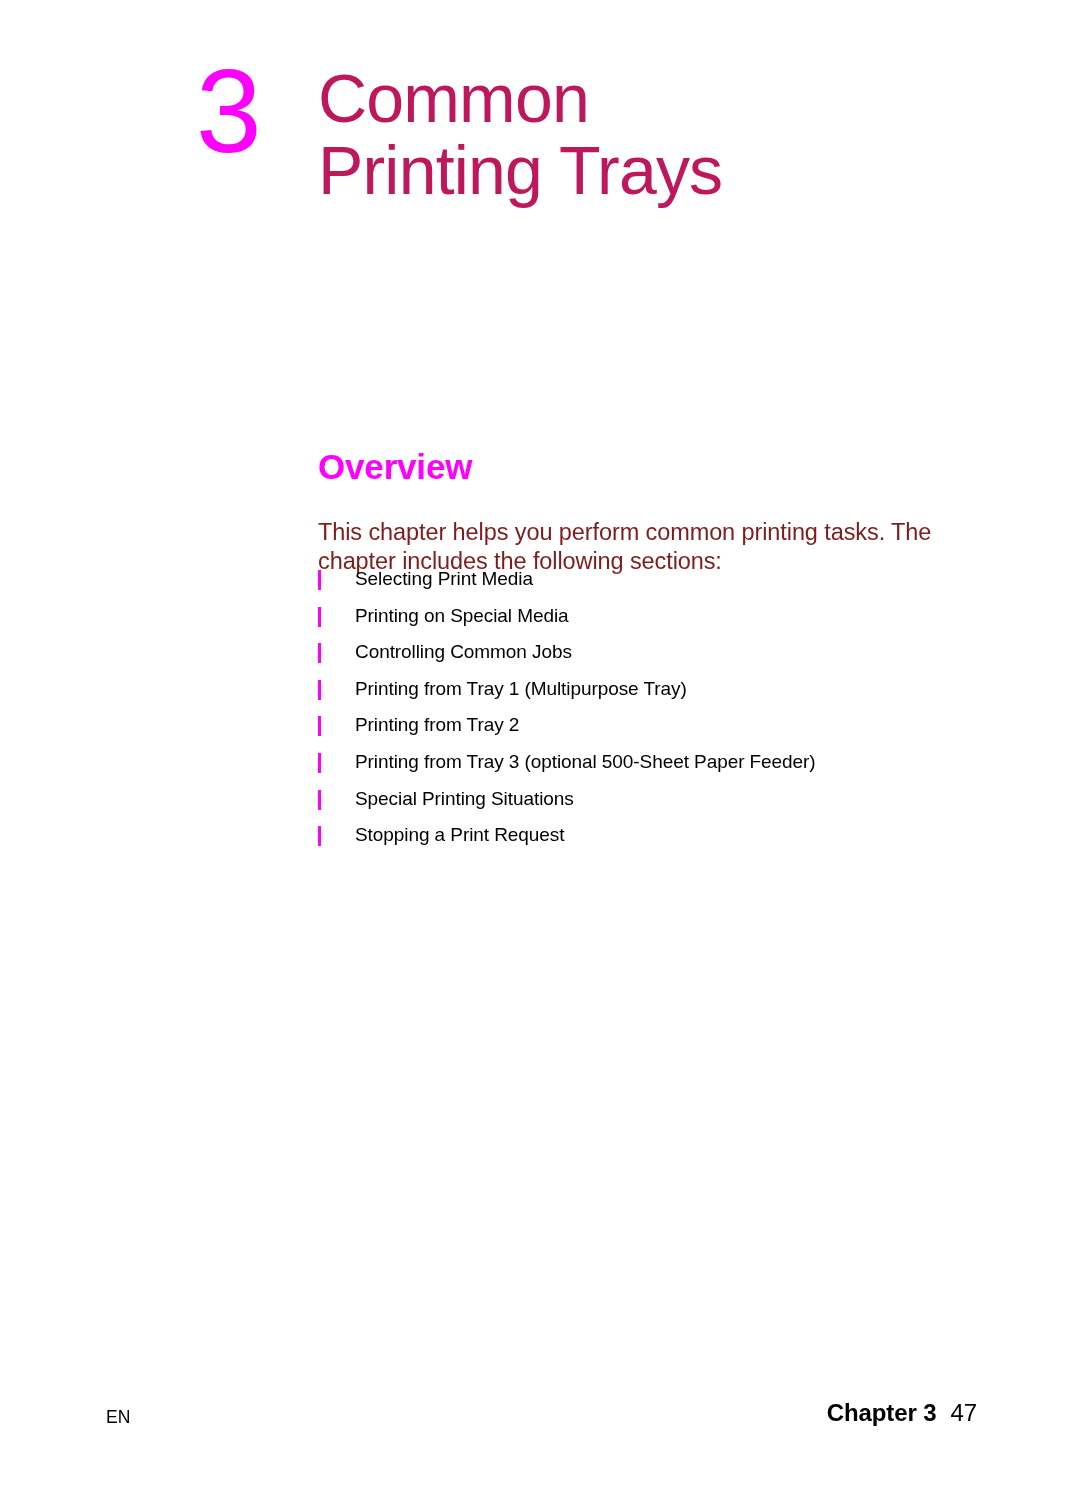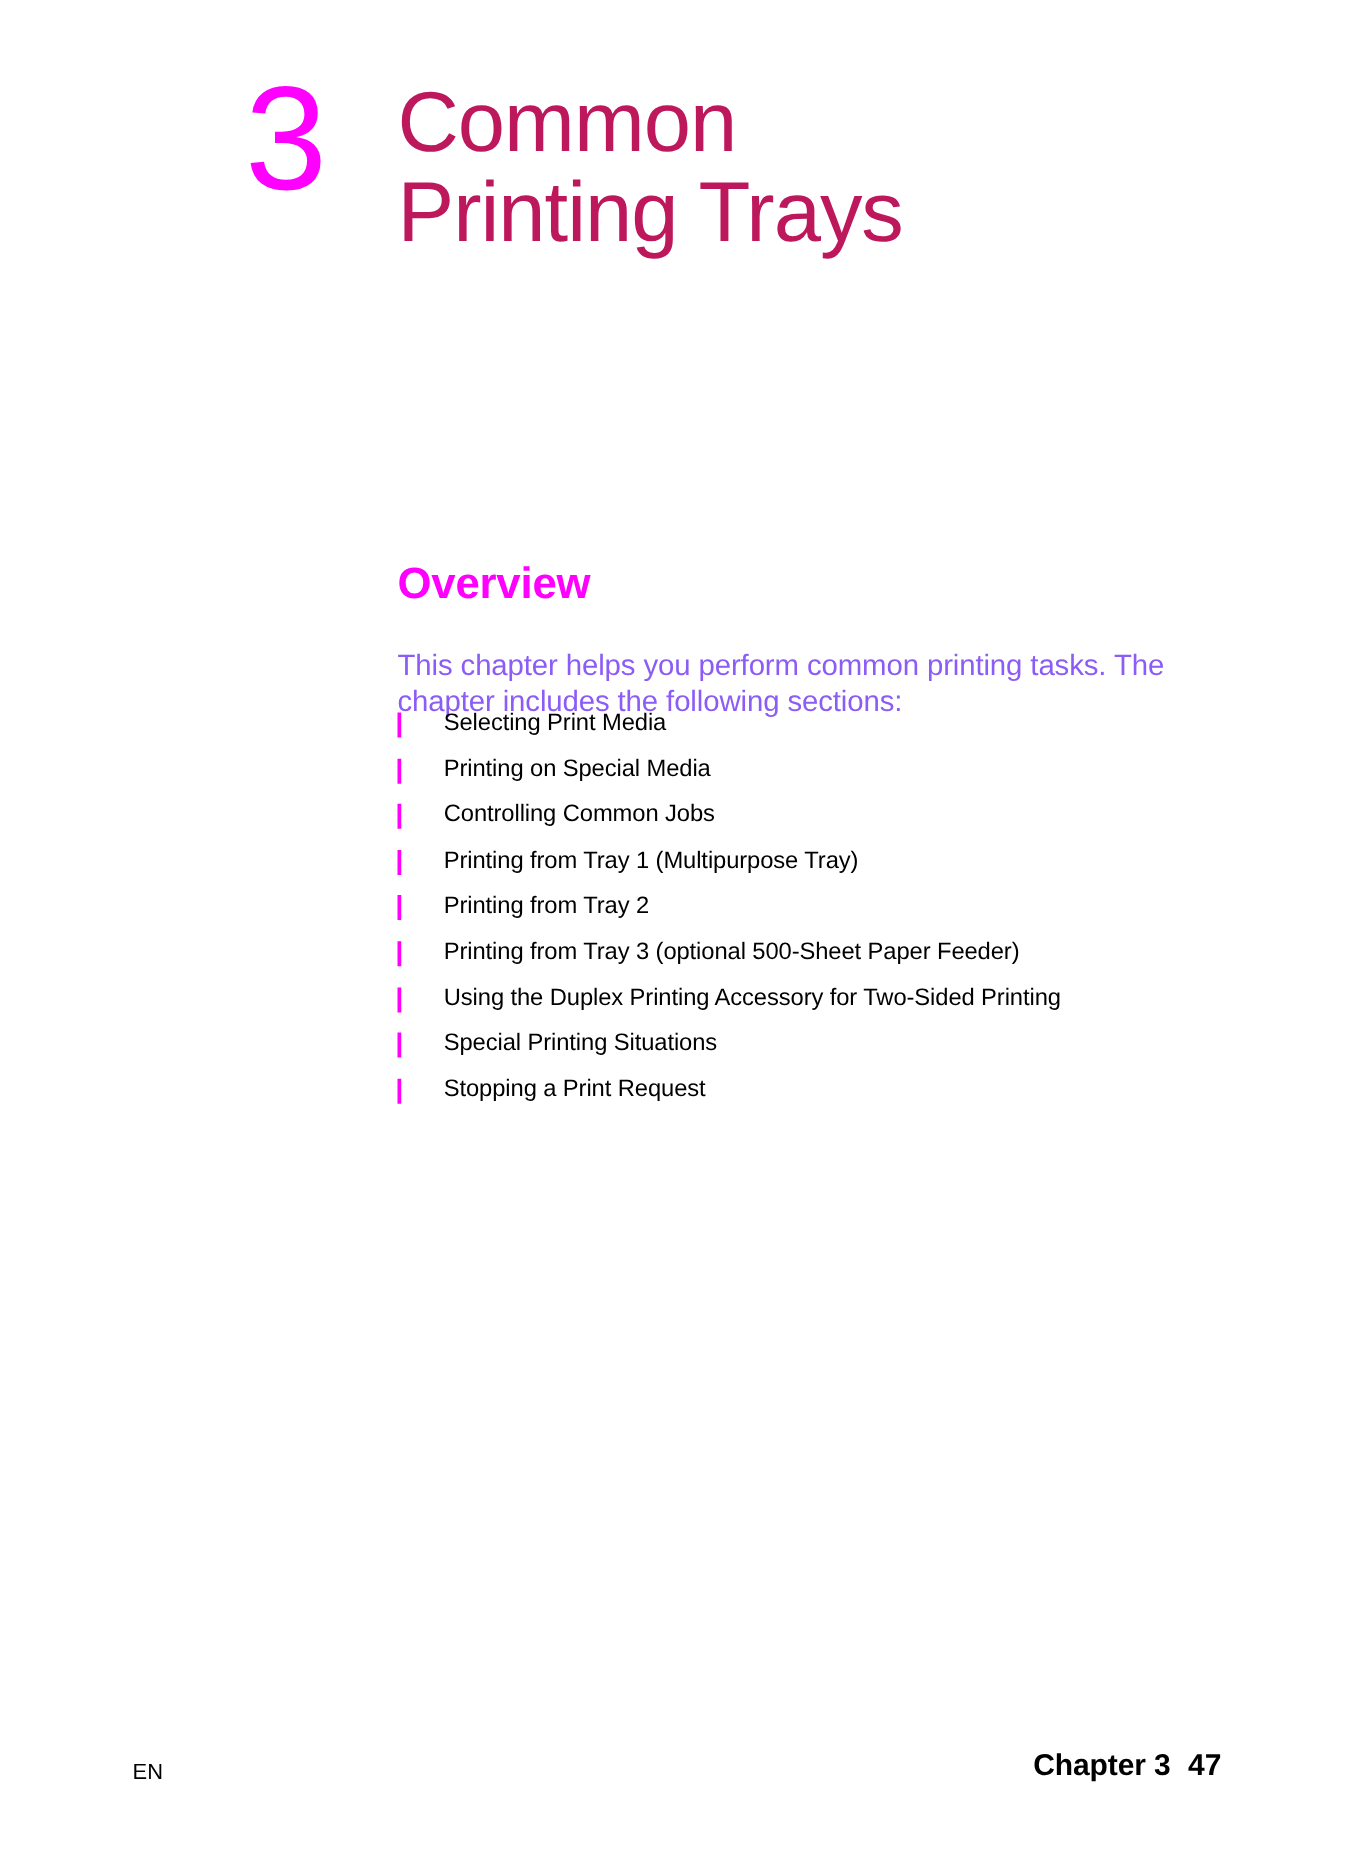--- a/index.html
+++ b/index.html
@@ -67,21 +67,21 @@
   }
 
   
   .intro {
     position: absolute;
     left: 318px;
     top: 494px;
     width: 672px;
     font-size: 23.5px;
     line-height: 29px;
-    color: #8b5cf6;
+    color: #7f1d1d;
     letter-spacing: -0.004em;
   }
   .intro .pline {
     display: block;
     white-space: nowrap;
   }
 
   
   .section-list {
     position: absolute;
@@ -138,21 +138,21 @@
     font-size: 24px;
     line-height: 30px;
     color: #000000;
     white-space: nowrap;
     letter-spacing: -0.004em;
   }
   .footer-chapter {
     font-weight: bold;
   }
   .footer-page {
-    font-weight: bold;
+    font-weight: normal;
     margin-left: 14px;
     text-align: right;
   }
 </style>
 </head>
 <body>
 
 <div class="page">
 
   <div class="chapter-head">
@@ -170,21 +170,20 @@
     <span class="pline">chapter includes the following sections:</span>
   </p>
 
   <ul class="section-list" id="section-list">
       <li><span class="bullet-mark"></span><span class="item-label">Selecting Print Media</span></li>
       <li><span class="bullet-mark"></span><span class="item-label">Printing on Special Media</span></li>
       <li><span class="bullet-mark"></span><span class="item-label">Controlling Common Jobs</span></li>
       <li><span class="bullet-mark"></span><span class="item-label">Printing from Tray 1 (Multipurpose Tray)</span></li>
       <li><span class="bullet-mark"></span><span class="item-label">Printing from Tray 2</span></li>
       <li><span class="bullet-mark"></span><span class="item-label">Printing from Tray 3 (optional 500-Sheet Paper Feeder)</span></li>
-      <li><span class="bullet-mark"></span><span class="item-label">Using the Duplex Printing Accessory for Two-Sided Printing</span></li>
       <li><span class="bullet-mark"></span><span class="item-label">Special Printing Situations</span></li>
       <li><span class="bullet-mark"></span><span class="item-label">Stopping a Print Request</span></li>
     </ul>
 
   <div class="footer">
     <div class="footer-left">EN</div>
     <div class="footer-right">
       <span class="footer-chapter">Chapter 3</span><span class="footer-page">47</span>
     </div>
   </div>

